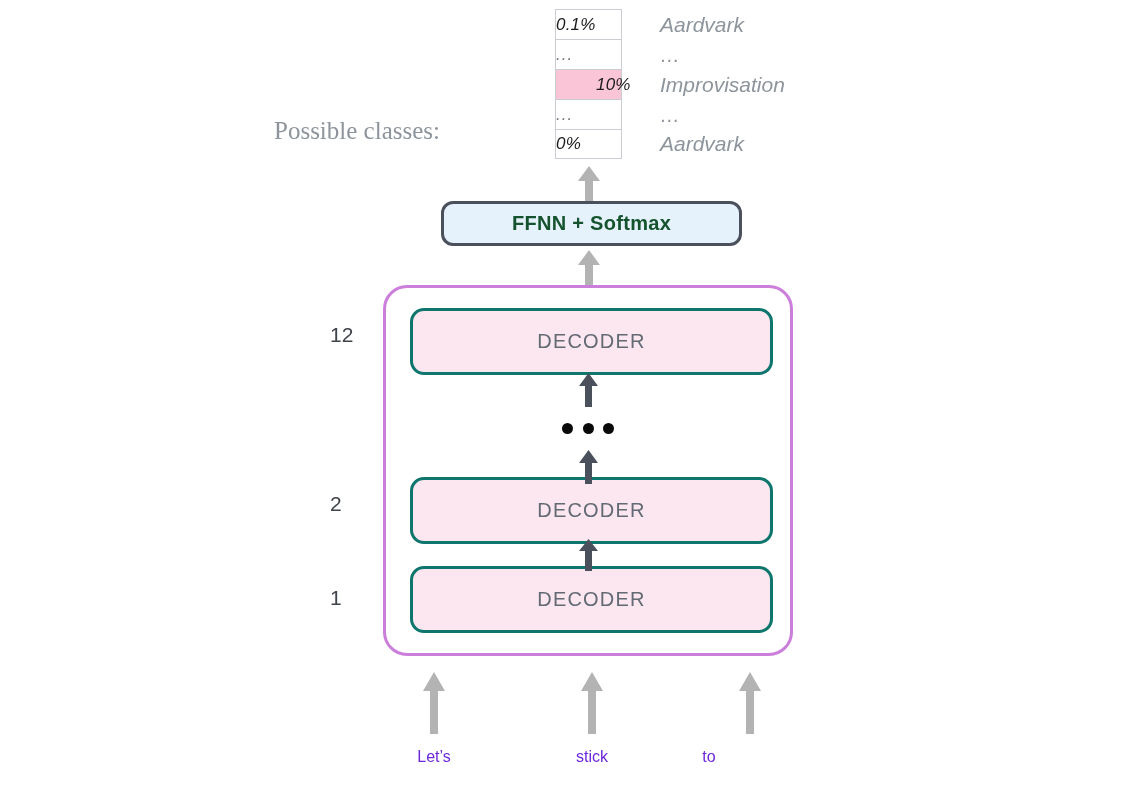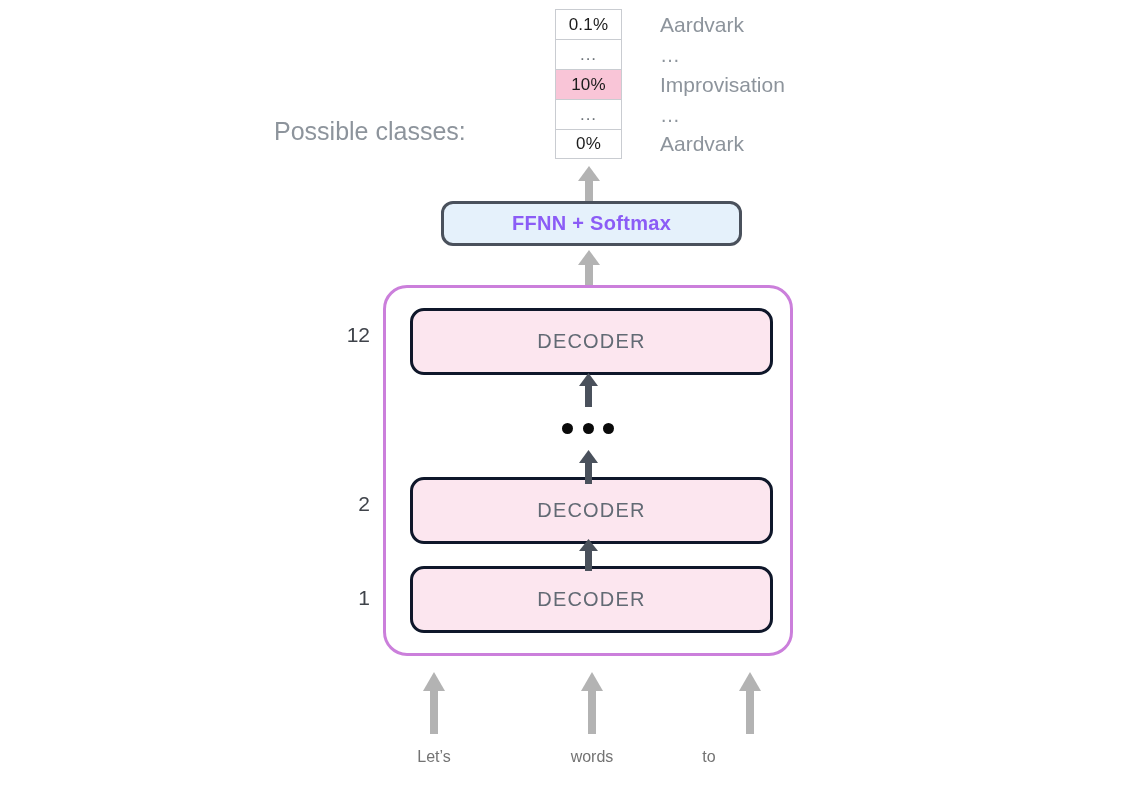--- a/index.html
+++ b/index.html
@@ -23,45 +23,47 @@
   #classes-caption {
     position: absolute;
     left: 274px;
     top: 31px;
     width: 260px;
     color: #8d949c;
     font-size: 25px;
     line-height: 40px;
     white-space: pre;
     text-align: left;
+    font-family: Liberation Serif, serif;
   }
 
   
   #prob-table {
     position: absolute;
     left: 555px;
     top: 9px;
     width: 67px;
   }
   .prob-row {
     position: relative;
     height: 30px;
     box-sizing: border-box;
     border: 1px solid #c9ccd1;
     border-bottom: none;
     background: #ffffff;
     display: flex;
     align-items: center;
-    justify-content: center;
+    font-style: italic;
   }
   .prob-row:last-child {
     border-bottom: 1px solid #c9ccd1;
   }
   .prob-row.highlight {
     background: #f9c5d7;
+    padding-left: 40px;
   }
   .prob-value {
     font-size: 17px;
     color: #1c1c1c;
     letter-spacing: 0.2px;
   }
   .prob-row.ellipsis .prob-value {
     color: #6b7177;
     letter-spacing: 1px;
   }
@@ -95,21 +97,21 @@
     box-sizing: border-box;
     background: #e5f1fb;
     border: 3px solid #4a515c;
     border-radius: 12px;
     display: flex;
     align-items: center;
     justify-content: center;
   }
   #ffnn-label {
     font-size: 20px;
-    color: #8b5cf6;
+    color: #14532d;
     font-weight: 600;
     letter-spacing: 0.3px;
   }
 
   
   #decoder-stack {
     position: absolute;
     left: 383px;
     top: 285px;
     width: 410px;
@@ -119,39 +121,39 @@
     border-radius: 24px;
     background: #ffffff;
   }
   .decoder-box {
     position: absolute;
     left: 24px;
     width: 363px;
     height: 67px;
     box-sizing: border-box;
     background: #fce6ef;
-    border: 3px solid #0f172a;
+    border: 3px solid #0f766e;
     border-radius: 14px;
     display: flex;
     align-items: center;
     justify-content: center;
   }
   .decoder-label {
     font-size: 20px;
     color: #626a74;
     letter-spacing: 1.2px;
   }
   #decoder-12 { top: 20px; }
   #decoder-2  { top: 189px; }
   #decoder-1  { top: 278px; }
 
   .layer-num {
     position: absolute;
     width: 40px;
-    text-align: right;
+    text-align: left;
     font-size: 21px;
     color: #3f434a;
   }
   #layer-num-12 { left: 330px; top: 323px; }
   #layer-num-2  { left: 330px; top: 492px; }
   #layer-num-1  { left: 330px; top: 586px; }
 
   
   #stack-dots {
     position: absolute;
@@ -170,21 +172,21 @@
     border-radius: 50%;
     background: #0a0a0a;
   }
 
   
   .token-label {
     position: absolute;
     width: 90px;
     text-align: center;
     font-size: 16px;
-    color: #737373;
+    color: #6d28d9;
     top: 748px;
   }
 </style>
 </head>
 <body>
 
 <div id="stage">
 
   <div id="classes-caption">
     <div>Possible classes:</div>
@@ -277,16 +279,16 @@
   <svg class="arrow-light" style="left:578px; top:672px;" width="28" height="62">
     <rect x="10" y="16" width="8" height="46" fill="#b3b3b3"></rect>
     <polygon points="14,0 25,19 3,19" fill="#b3b3b3"></polygon>
   </svg>
   <svg class="arrow-light" style="left:736px; top:672px;" width="28" height="62">
     <rect x="10" y="16" width="8" height="46" fill="#b3b3b3"></rect>
     <polygon points="14,0 25,19 3,19" fill="#b3b3b3"></polygon>
   </svg>
 
   <div class="token-label" style="left:389px;">Let’s</div>
-  <div class="token-label" style="left:547px;">words</div>
+  <div class="token-label" style="left:547px;">stick</div>
   <div class="token-label" style="left:664px;">to</div>
 
 </div>
 
 </body></html>

